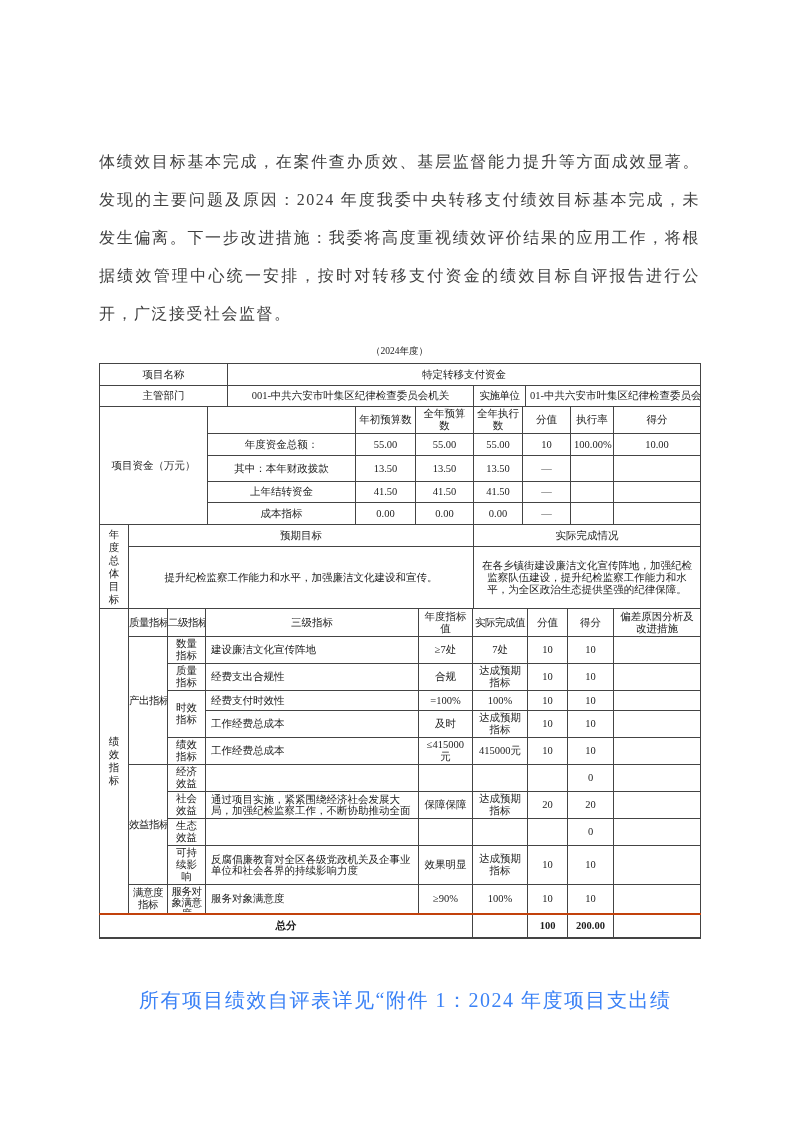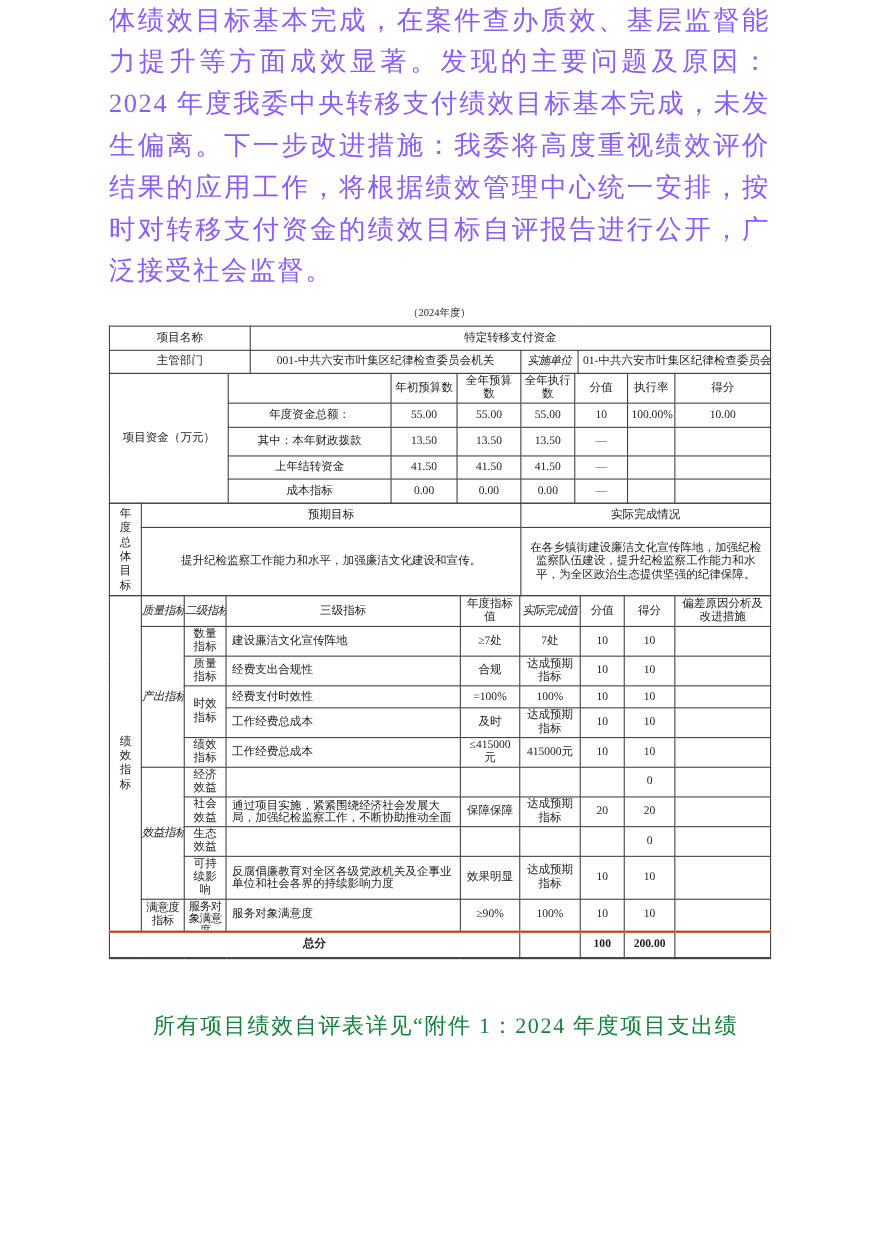--- a/index.html
+++ b/index.html
@@ -8,25 +8,26 @@
     position:relative;
     width:793px; height:1122px;
     background:#ffffff;
     color:#1c1c1c;
     font-family:"Liberation Serif","DejaVu Serif",serif;
     overflow:hidden;
   }
   .content { padding-left:99px; padding-right:93px; }
 
   .intro {
-    font-size:24px;
+    margin-top:143px;
+    font-size:16px;
     line-height:38px;
     letter-spacing:1.5px;
     text-align:justify;
-    color:#8b5cf6;
+    color:#404040;
   }
 
   .caption {
     margin-top:12px;
     width:601px;
     text-align:center;
     font-size:9.5px;
     color:#222;
   }
 
@@ -45,34 +46,34 @@
     vertical-align:middle;
     padding:1px 3px;
     line-height:12px;
     overflow:hidden;
   }
   #t4 { border-bottom:2px solid #444; }
   .left { text-align:left; padding-left:5px; }
   .vert { width:1em; margin:0 auto; line-height:13px; }
   .clipline { white-space:nowrap; overflow:hidden; text-align:left; padding-left:4px; padding-right:0; }
   .tight { padding-left:0; padding-right:0; letter-spacing:-0.5px; }
-  .nowrap { white-space:nowrap;font-style:italic; }
+  .nowrap { white-space:nowrap; }
   .clip2 { max-height:26px; overflow:hidden; line-height:11px; }
   .dash { color:#555; }
   .total-row td { border-top:2px solid #c2410c; font-weight:bold; height:24px; }
 
   .closing {
     margin-top:42px;
     font-size:20px;
     line-height:38px;
     letter-spacing:1.5px;
     text-indent:2em;
     white-space:nowrap;
     overflow:hidden;
-    color:#15803d;
+    color:#3b82f6;
   }
 </style>
 </head>
 <body>
 
 <div class="page">
   <div class="content">
 
     <p class="intro">体绩效目标基本完成，在案件查办质效、基层监督能力提升等方面成效显著。发现的主要问题及原因：2024 年度我委中央转移支付绩效目标基本完成，未发生偏离。下一步改进措施：我委将高度重视绩效评价结果的应用工作，将根据绩效管理中心统一安排，按时对转移支付资金的绩效目标自评报告进行公开，广泛接受社会监督。</p>
 

